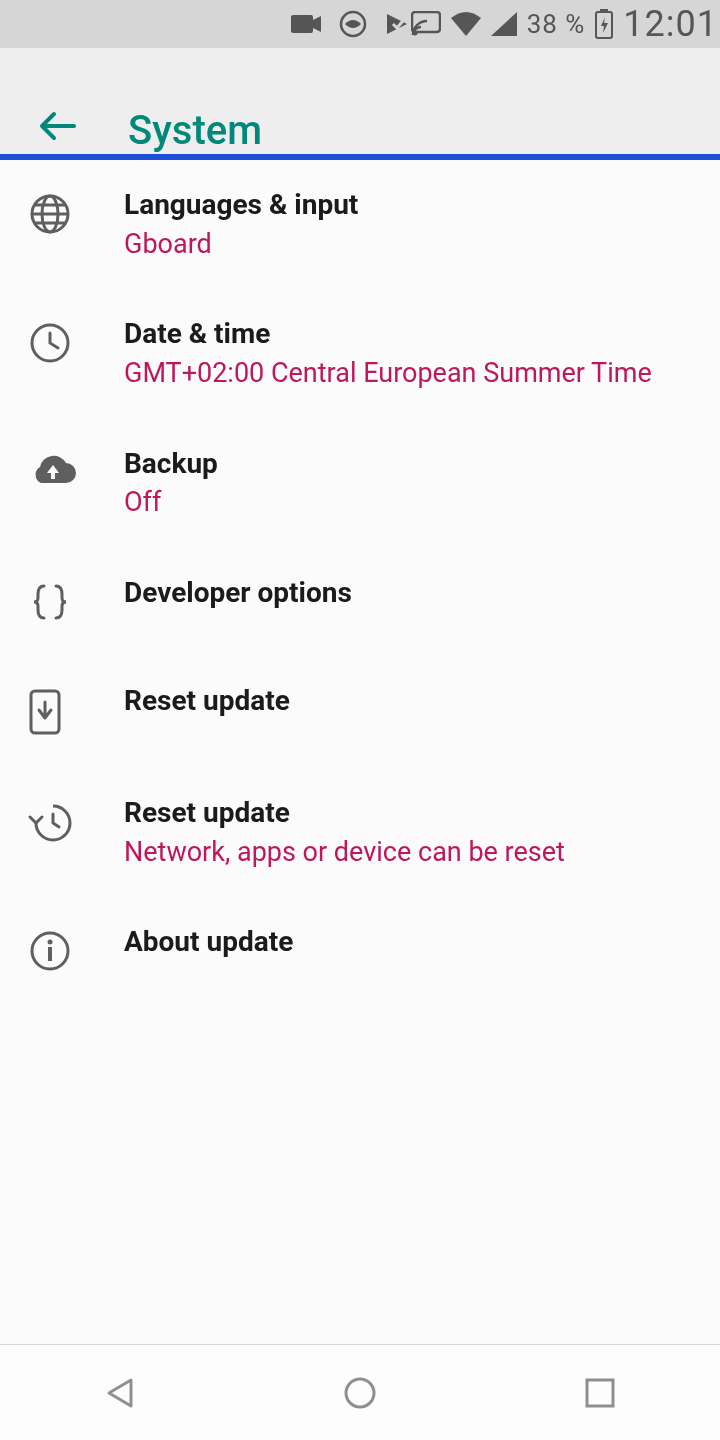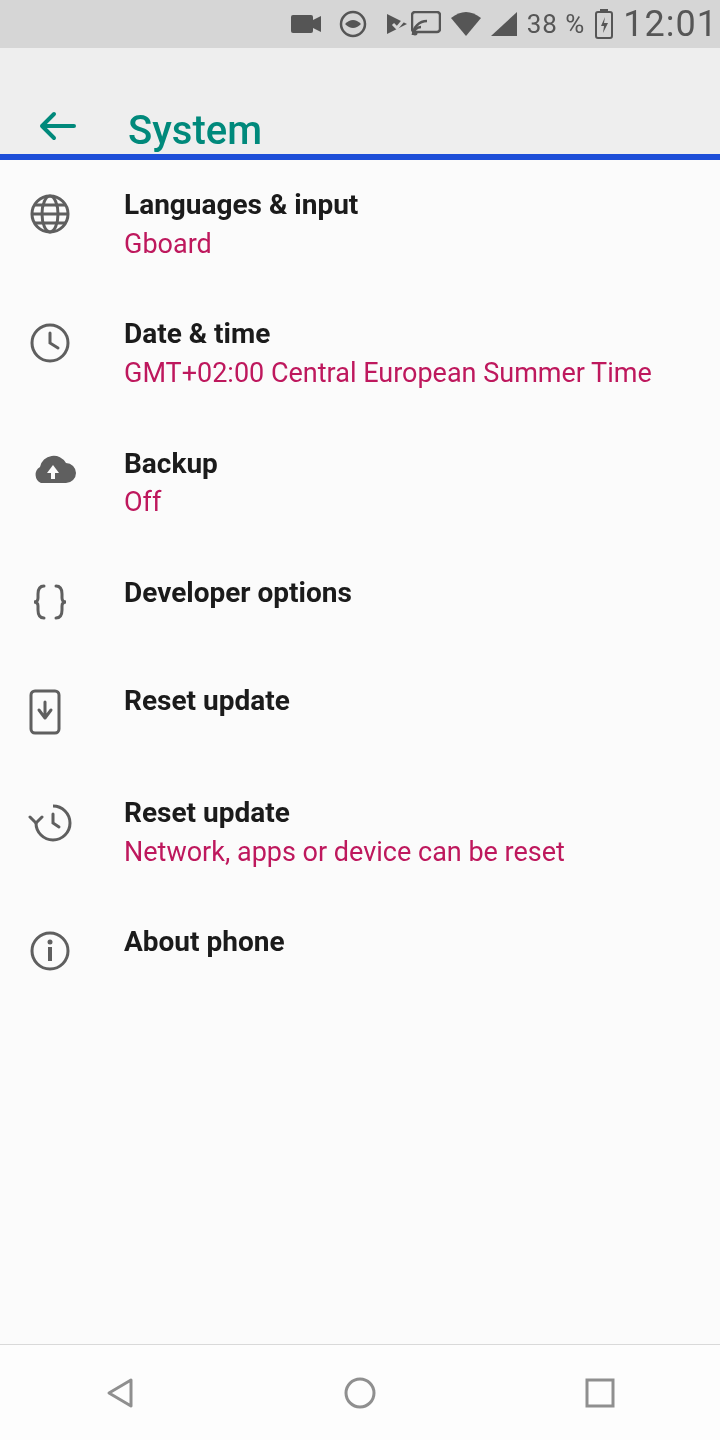--- a/index.html
+++ b/index.html
@@ -195,21 +195,21 @@
       <div class="icon-wrap">
           <span>
         <svg width="44" height="44" viewBox="0 0 44 44">
               <circle cx="22" cy="22" r="18" fill="none" stroke="#5f5f5f" stroke-width="3"></circle>
               <circle cx="22" cy="13" r="2.5" fill="#5f5f5f"></circle>
               <rect x="20" y="18" width="4" height="14" fill="#5f5f5f"></rect>
             </svg>
       </span>
         </div>
       <div class="text-wrap">
-        <div class="title">About phone</div>
+        <div class="title">About update</div>
       </div>
     </div>
 
   </div>
 
   <div class="nav-bar">
     <button class="nav-btn">
       <svg width="38" height="38" viewBox="0 0 38 38">
           <path d="M30 6 L8 19 L30 32 Z" fill="none" stroke="#8f8f8f" stroke-width="3" stroke-linejoin="round"></path>
         </svg>

